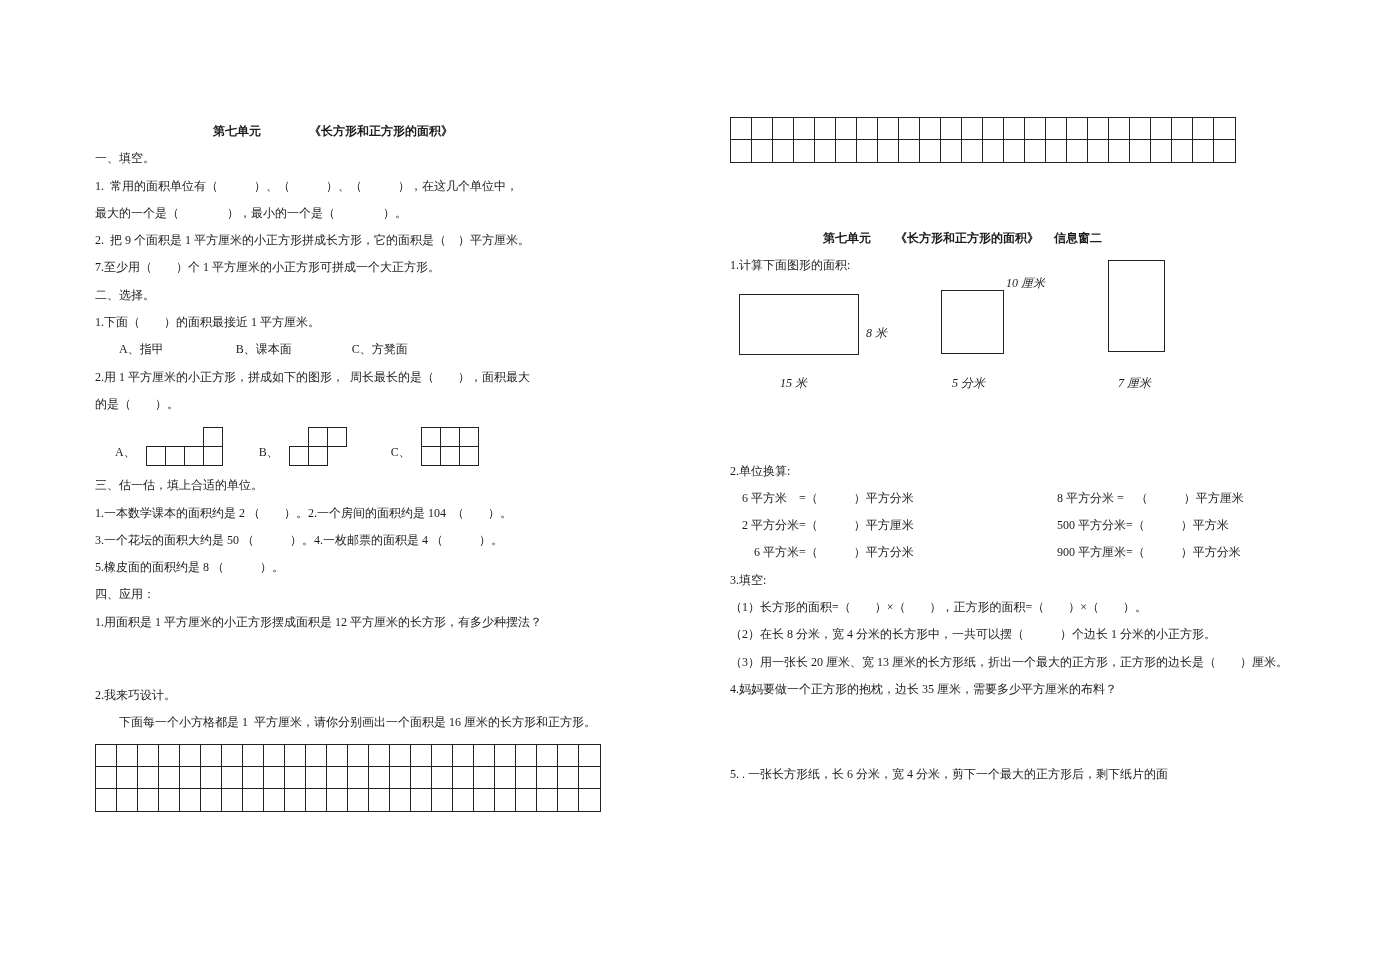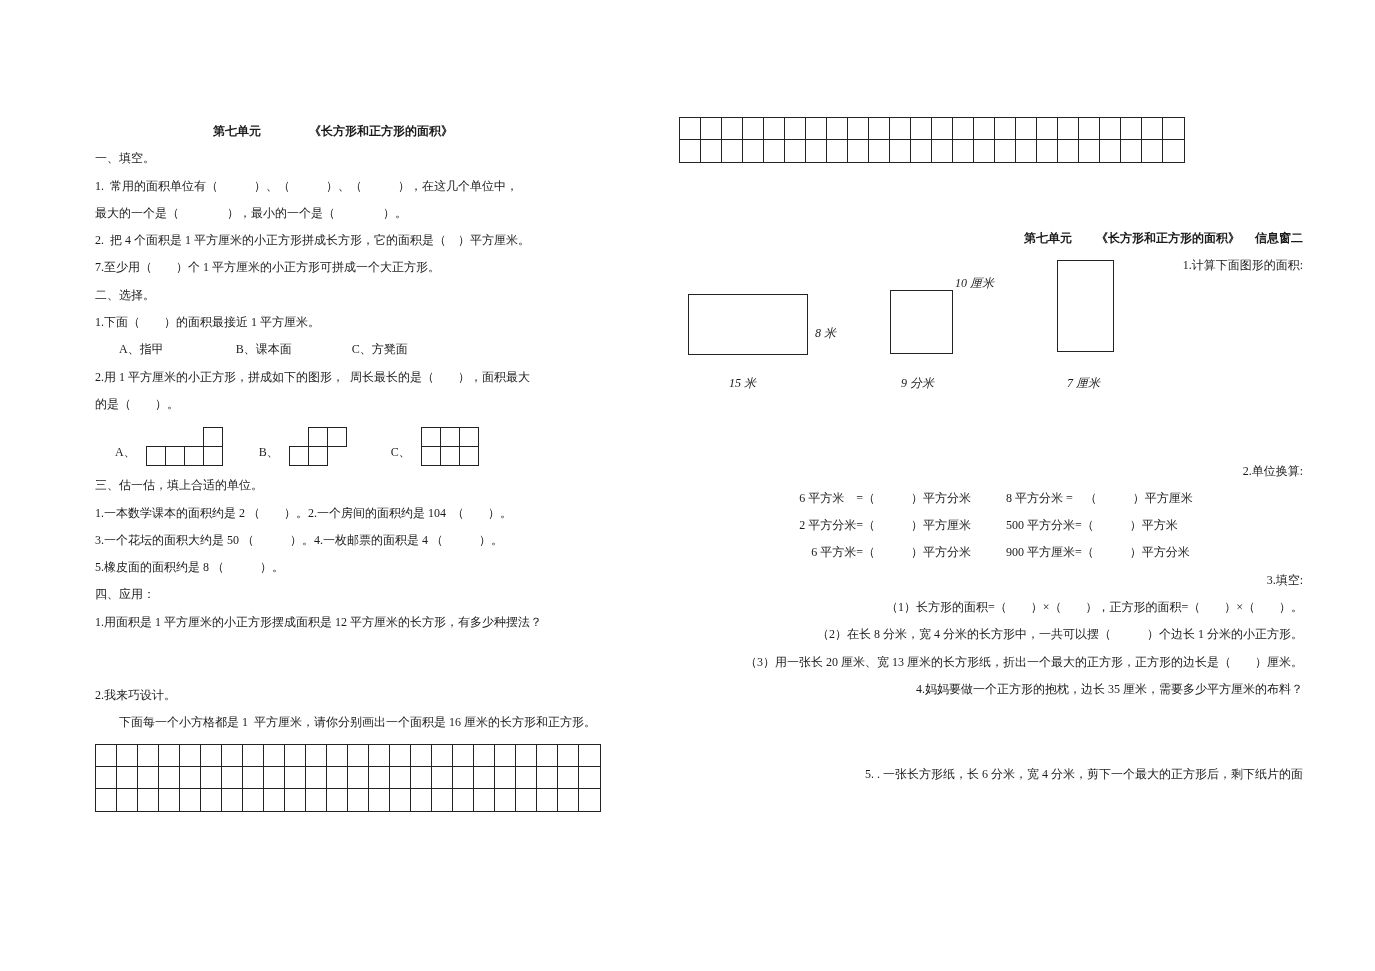--- a/index.html
+++ b/index.html
@@ -9,21 +9,21 @@
     height:971px;
     background:#ffffff;
     font-family:"Liberation Serif","DejaVu Serif",serif;
     color:#1b1b1b;
     font-size:12px;
     line-height:27.3px;
     overflow:hidden;
   }
   .line{white-space:pre-wrap;}
   .col-left{position:absolute;left:95px;top:118px;width:592px;}
-  .col-right{position:absolute;left:679px;top:117px;width:624px;text-align:right;}
+  .col-right{position:absolute;left:730px;top:117px;width:624px;}
   .doc-title{font-weight:bold;padding-left:118px;}
   .r-title{font-weight:bold;padding-left:93px;margin-top:62px;}
   
   .gridbox{border:1.5px solid #232323;width:max-content;box-sizing:content-box;}
   .gcell{border-right:1px solid #232323;border-bottom:1px solid #232323;}
   
   .figrow{display:flex;align-items:flex-end;height:46px;margin:2px 0 6px 0;}
   .figlabel{margin-right:10px;}
   .pfig{position:relative;}
   .fcell{position:absolute;border:1px solid #232323;box-sizing:border-box;background:#ffffff;}
@@ -50,21 +50,21 @@
 </head>
 <body>
 
 <div class="page">
 
   <div class="col-left">
     <div class="line doc-title">第七单元　　　　《长方形和正方形的面积》</div>
     <div class="line">一、填空。</div>
     <div class="line">1.  常用的面积单位有（　　　）、（　　　）、（　　　），在这几个单位中，</div>
     <div class="line">最大的一个是（　　　　），最小的一个是（　　　　）。</div>
-    <div class="line">2.  把 4 个面积是 1 平方厘米的小正方形拼成长方形，它的面积是（　）平方厘米。</div>
+    <div class="line">2.  把 9 个面积是 1 平方厘米的小正方形拼成长方形，它的面积是（　）平方厘米。</div>
     <div class="line">7.至少用（　　）个 1 平方厘米的小正方形可拼成一个大正方形。</div>
     <div class="line">二、选择。</div>
     <div class="line">1.下面（　　）的面积最接近 1 平方厘米。</div>
     <div class="line">　　A、指甲　　　　　　B、课本面　　　　　C、方凳面</div>
     <div class="line">2.用 1 平方厘米的小正方形，拼成如下的图形，  周长最长的是（　　），面积最大</div>
     <div class="line">的是（　　）。</div>
 
     <div class="figrow">
       <span class="figlabel" style="margin-left:20px">A、</span>
       <div class="pfig" style="width: 77px; height: 39px;">
@@ -231,21 +231,21 @@
     <div class="line r-title">第七单元　　《长方形和正方形的面积》　 信息窗二</div>
     <div class="line">1.计算下面图形的面积:</div>
 
     <div class="shapes">
       <div class="shape shape-rect"></div>
       <div class="shape shape-square"></div>
       <div class="shape shape-tall"></div>
       <span class="lbl lbl-rect-right">8 米</span>
       <span class="lbl lbl-tall-left">10 厘米</span>
       <span class="lbl lbl-rect-bottom">15 米</span>
-      <span class="lbl lbl-square-bottom">9 分米</span>
+      <span class="lbl lbl-square-bottom">5 分米</span>
       <span class="lbl lbl-tall-bottom">7 厘米</span>
     </div>
 
     <div class="line">2.单位换算:</div>
     <div class="conv line">
       <span class="c1">　6 平方米　=（　　　）平方分米</span>
       <span class="c2">8 平方分米 =　（　　　）平方厘米</span>
     </div>
     <div class="conv line">
       <span class="c1">　2 平方分米=（　　　）平方厘米</span>

